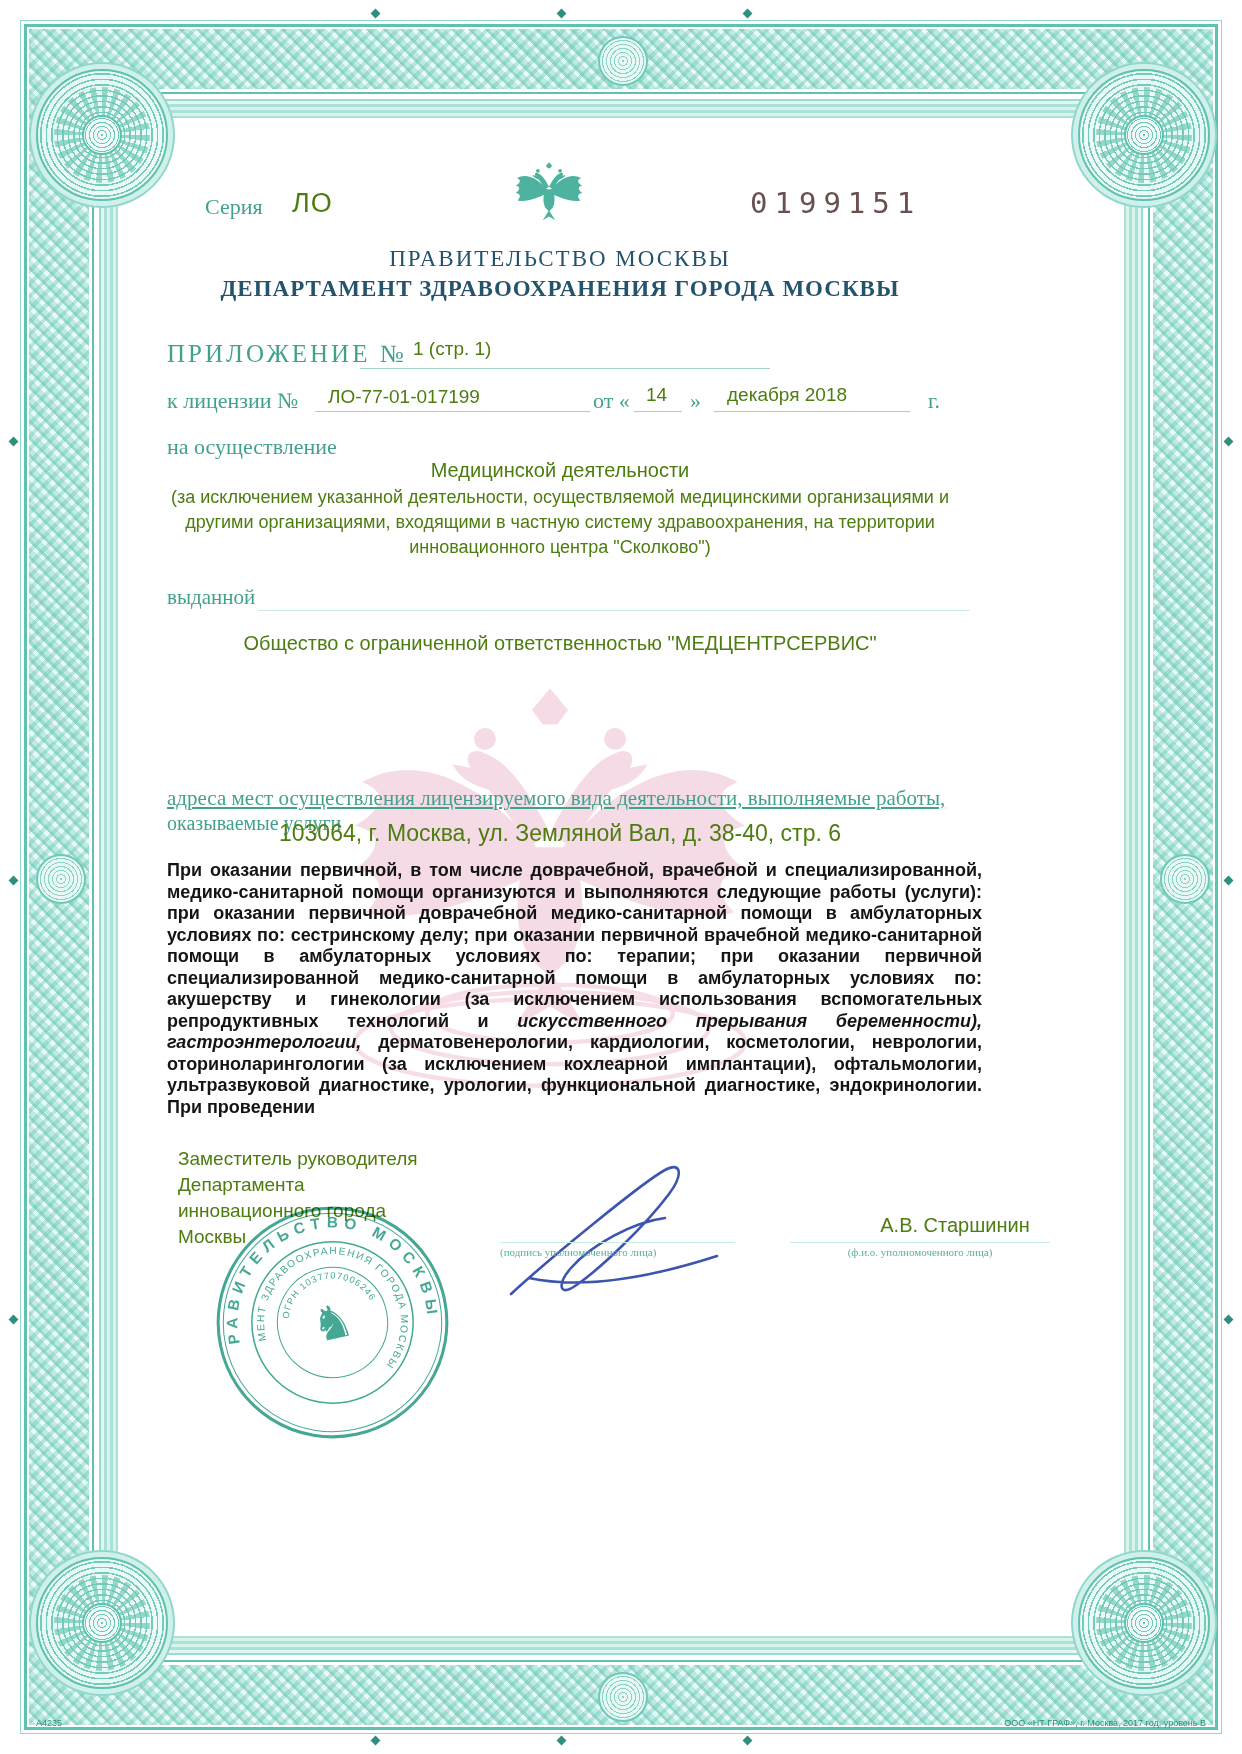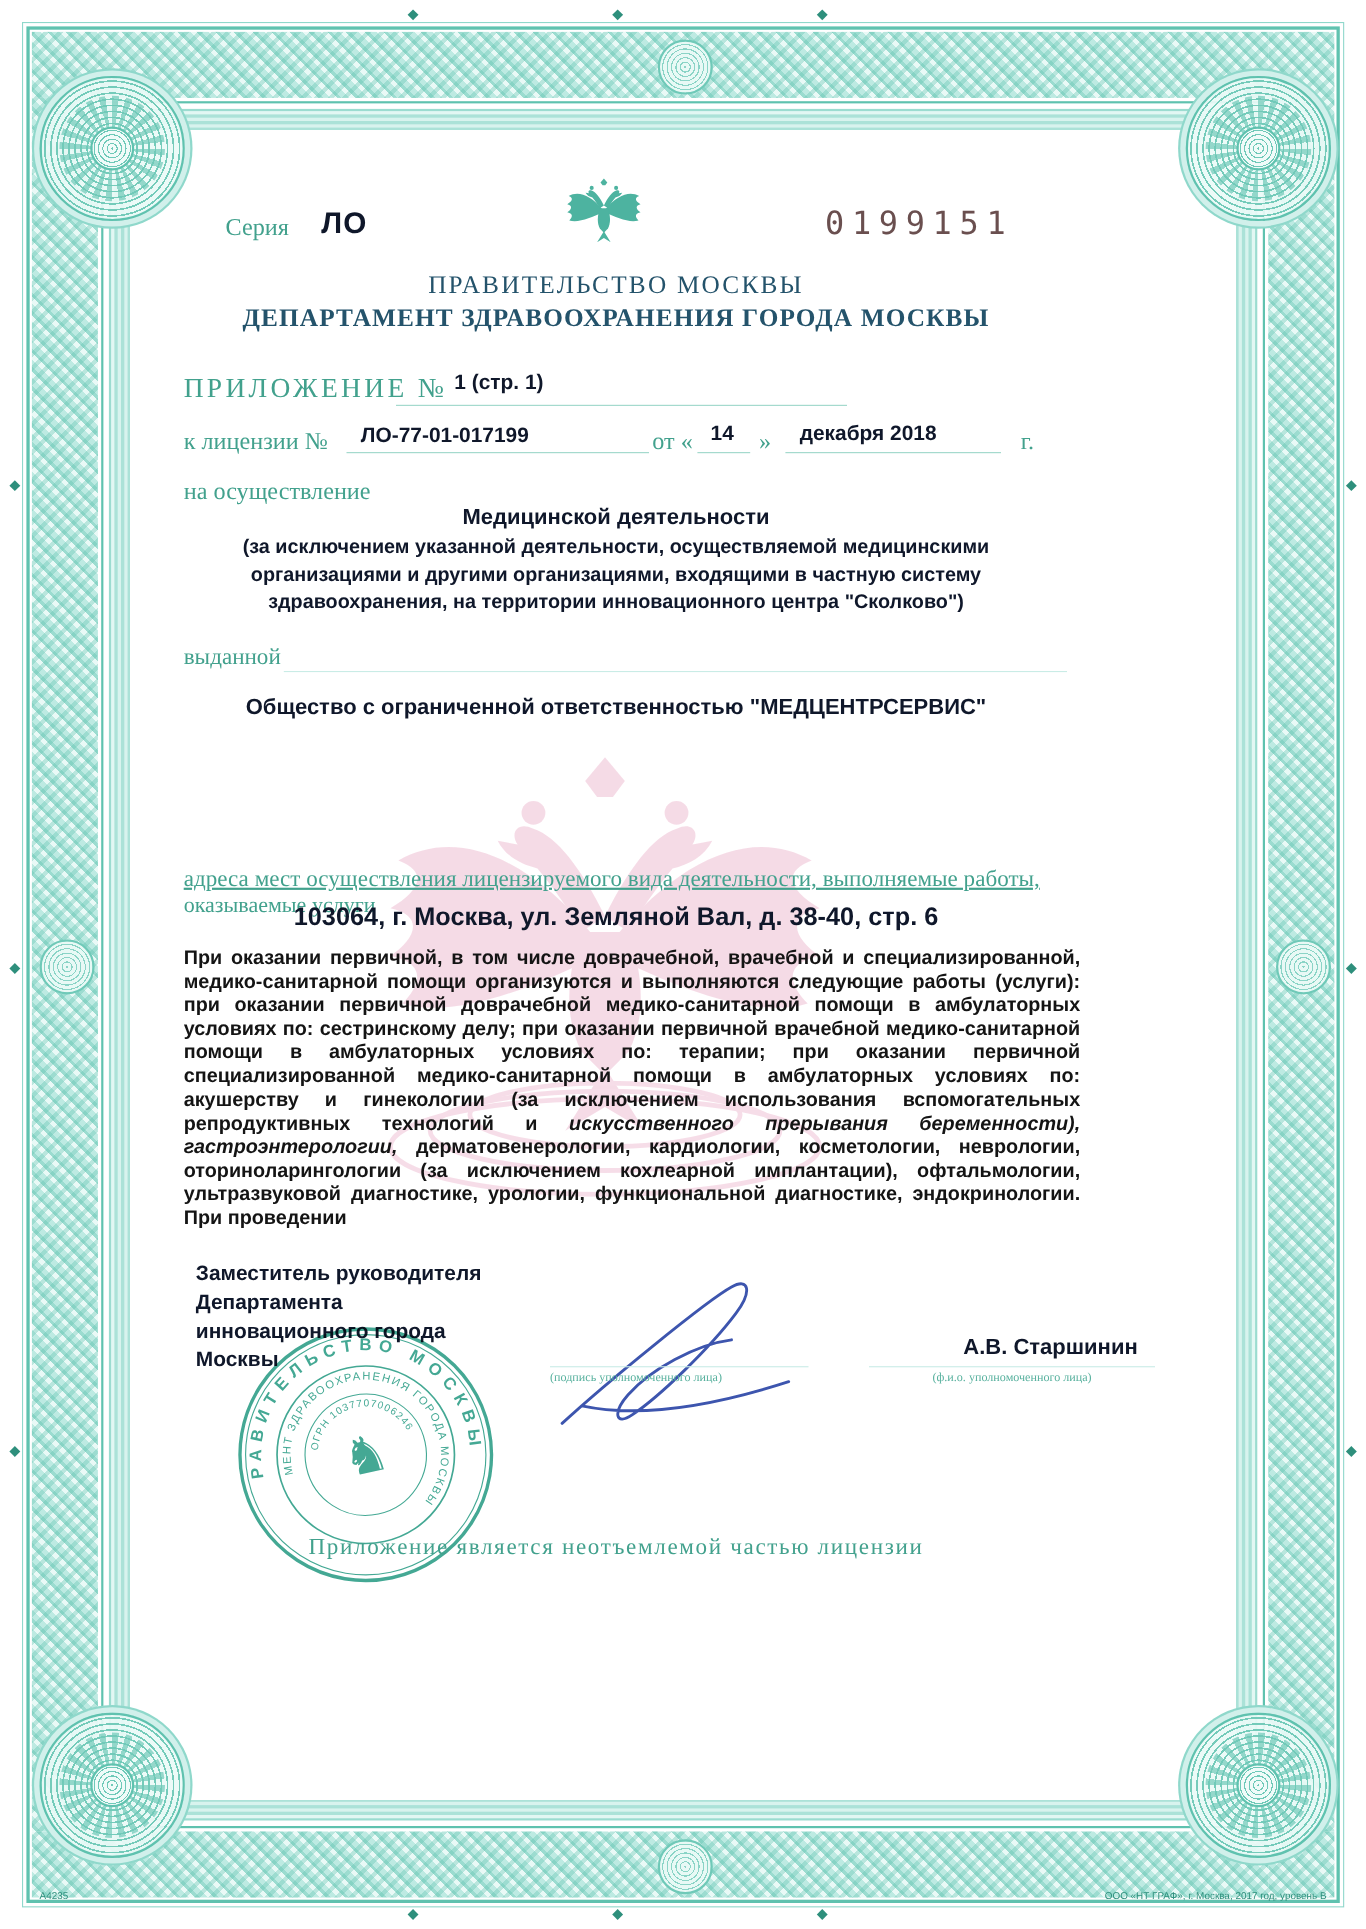--- a/index.html
+++ b/index.html
@@ -32,21 +32,21 @@
   .mini-rosette{position:absolute;width:46px;height:46px;border-radius:50%;border:2px solid #6fc9b8;
     background:repeating-radial-gradient(circle,#8ad4c6 0 1px,#e8f9f5 1px 4px);}
   #mini-top{left:598px;top:36px;} #mini-bottom{left:598px;top:1672px;}
   #mini-left{left:36px;top:854px;} #mini-right{left:1160px;top:854px;}
 
   .tick{position:absolute;width:7px;height:7px;background:#2e8f7c;transform:rotate(45deg);}
 
   
   .label-serif{font-family:"Liberation Serif",serif;color:#42a18d;}
   .header-serif{font-family:"Liberation Serif",serif;color:#24536b;}
-  .value-bold{font-weight:700;color:#0f172a;}
+  .value-bold{font-weight:400;color:#4d7c0f;}
   .caption{font-family:"Liberation Serif",serif;color:#58b19e;font-size:12.5px;}
   .centerbox{left:150px;width:820px;text-align:center;}
   .rule{position:absolute;height:1px;background:#9cd6c9;}
   .rule-light{position:absolute;height:1px;background:#c9ece6;}
 
   #series-label{left:205px;top:194px;font-size:22px;}
   #series-value{left:292px;top:188px;font-size:27px;letter-spacing:1px;}
   #emblem-top{left:512px;top:148px;width:74px;height:90px;fill:#4db3a0;}
   #serial{left:750px;top:186px;font-family:"DejaVu Sans Mono",monospace;font-size:29px;
           letter-spacing:7px;color:#6a4f4f;}
@@ -226,17 +226,16 @@
       <circle cx="120" cy="120" r="107" stroke-width="1"></circle>
       <circle cx="120" cy="120" r="79" stroke-width="1.5"></circle>
       <circle cx="120" cy="120" r="54" stroke-width="1"></circle>
     </g>
     <text class="stamp-ring-text-outer"><textPath href="#cir-outer" startOffset="25%" text-anchor="middle">ПРАВИТЕЛЬСТВО МОСКВЫ</textPath></text>
     <text class="stamp-ring-text-mid"><textPath href="#cir-mid" startOffset="25%" text-anchor="middle">ДЕПАРТАМЕНТ ЗДРАВООХРАНЕНИЯ ГОРОДА МОСКВЫ</textPath></text>
     <text class="stamp-ring-text-inner"><textPath href="#cir-inner" startOffset="25%" text-anchor="middle">ОГРН 1037707006246</textPath></text>
     <text x="120" y="136" text-anchor="middle" class="stamp-knight">♞</text>
   </svg>
 
-  <div class="abs label-serif centerbox" id="footer-note">Приложение является неотъемлемой частью лицензии</div>
   <span class="abs" id="print-left">А4235</span>
   <span class="abs" id="print-right">ООО «НТ ГРАФ», г. Москва, 2017 год, уровень В</span>
 
 </div>
 
 </body></html>

